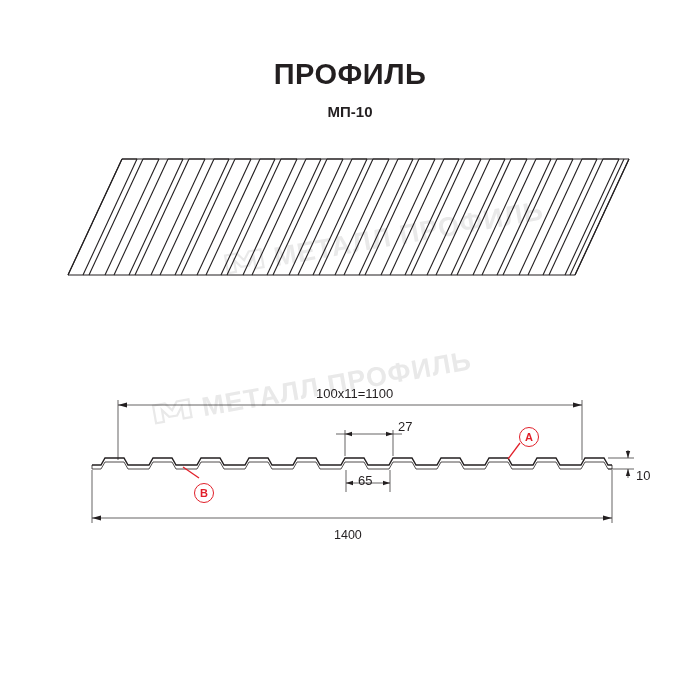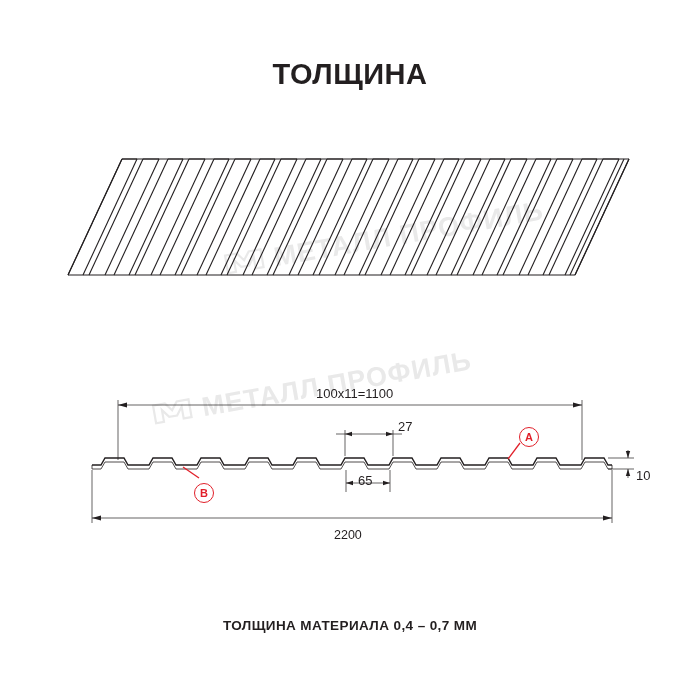--- a/index.html
+++ b/index.html
@@ -108,21 +108,22 @@
     </span><span class="wm-text">МЕТАЛЛ ПРОФИЛЬ</span>
   </div>
   <div class="wm" style="top:400px; left:150px;">
     <span class="wm-logo">
       <svg width="40" height="26" viewBox="0 0 40 26">
         <path d="M2 24 L2 6 L14 6 L20 14 L26 6 L38 6 L38 24 L30 24 L30 12 L24 20 L16 20 L10 12 L10 24 Z" fill="none" stroke="#e9e9e9" stroke-width="2.2"></path>
       </svg>
     </span><span class="wm-text">МЕТАЛЛ ПРОФИЛЬ</span>
   </div>
 
-  <div class="title">ТОЛЩИНА</div>
+  <div class="title">ПРОФИЛЬ</div>
+  <div class="subtitle">МП-10</div>
 
   <svg class="svg-layer" width="700" height="700" viewBox="0 0 700 700">
     <g fill="none" stroke="#231f20" stroke-width="1.1" stroke-linejoin="miter" stroke-linecap="butt">
 
       <g>
 
         <path d="M122 159 L629 159"></path>
 
         <path d="M68 275 L575 275"></path>
 
@@ -267,21 +268,20 @@
       <g stroke="#e1202a" stroke-width="1.3">
         <path d="M520 443 L508 459"></path>
         <path d="M199 478 L183 467"></path>
       </g>
     </g>
   </svg>
 
   <div class="dim-label" style="top:386px; left:316px;">100х11=1100</div>
   <div class="dim-label" style="top:419px; left:398px;">27</div>
   <div class="dim-label" style="top:473px; left:358px;text-align:center;">65</div>
-  <div class="dim-label" style="top:528px; left:334px; font-size:12.5px;">2200</div>
+  <div class="dim-label" style="top:528px; left:334px; font-size:12.5px;">1400</div>
   <div class="dim-label" style="top:468px; left:636px;">10</div>
 
   <div class="callout-label" style="top:427px; left:519px;">A</div>
   <div class="callout-label" style="top:483px; left:194px;">B</div>
 
-  <div class="footer-note">ТОЛЩИНА МАТЕРИАЛА 0,4 – 0,7 ММ</div>
 
 </div>
 
 </body></html>

